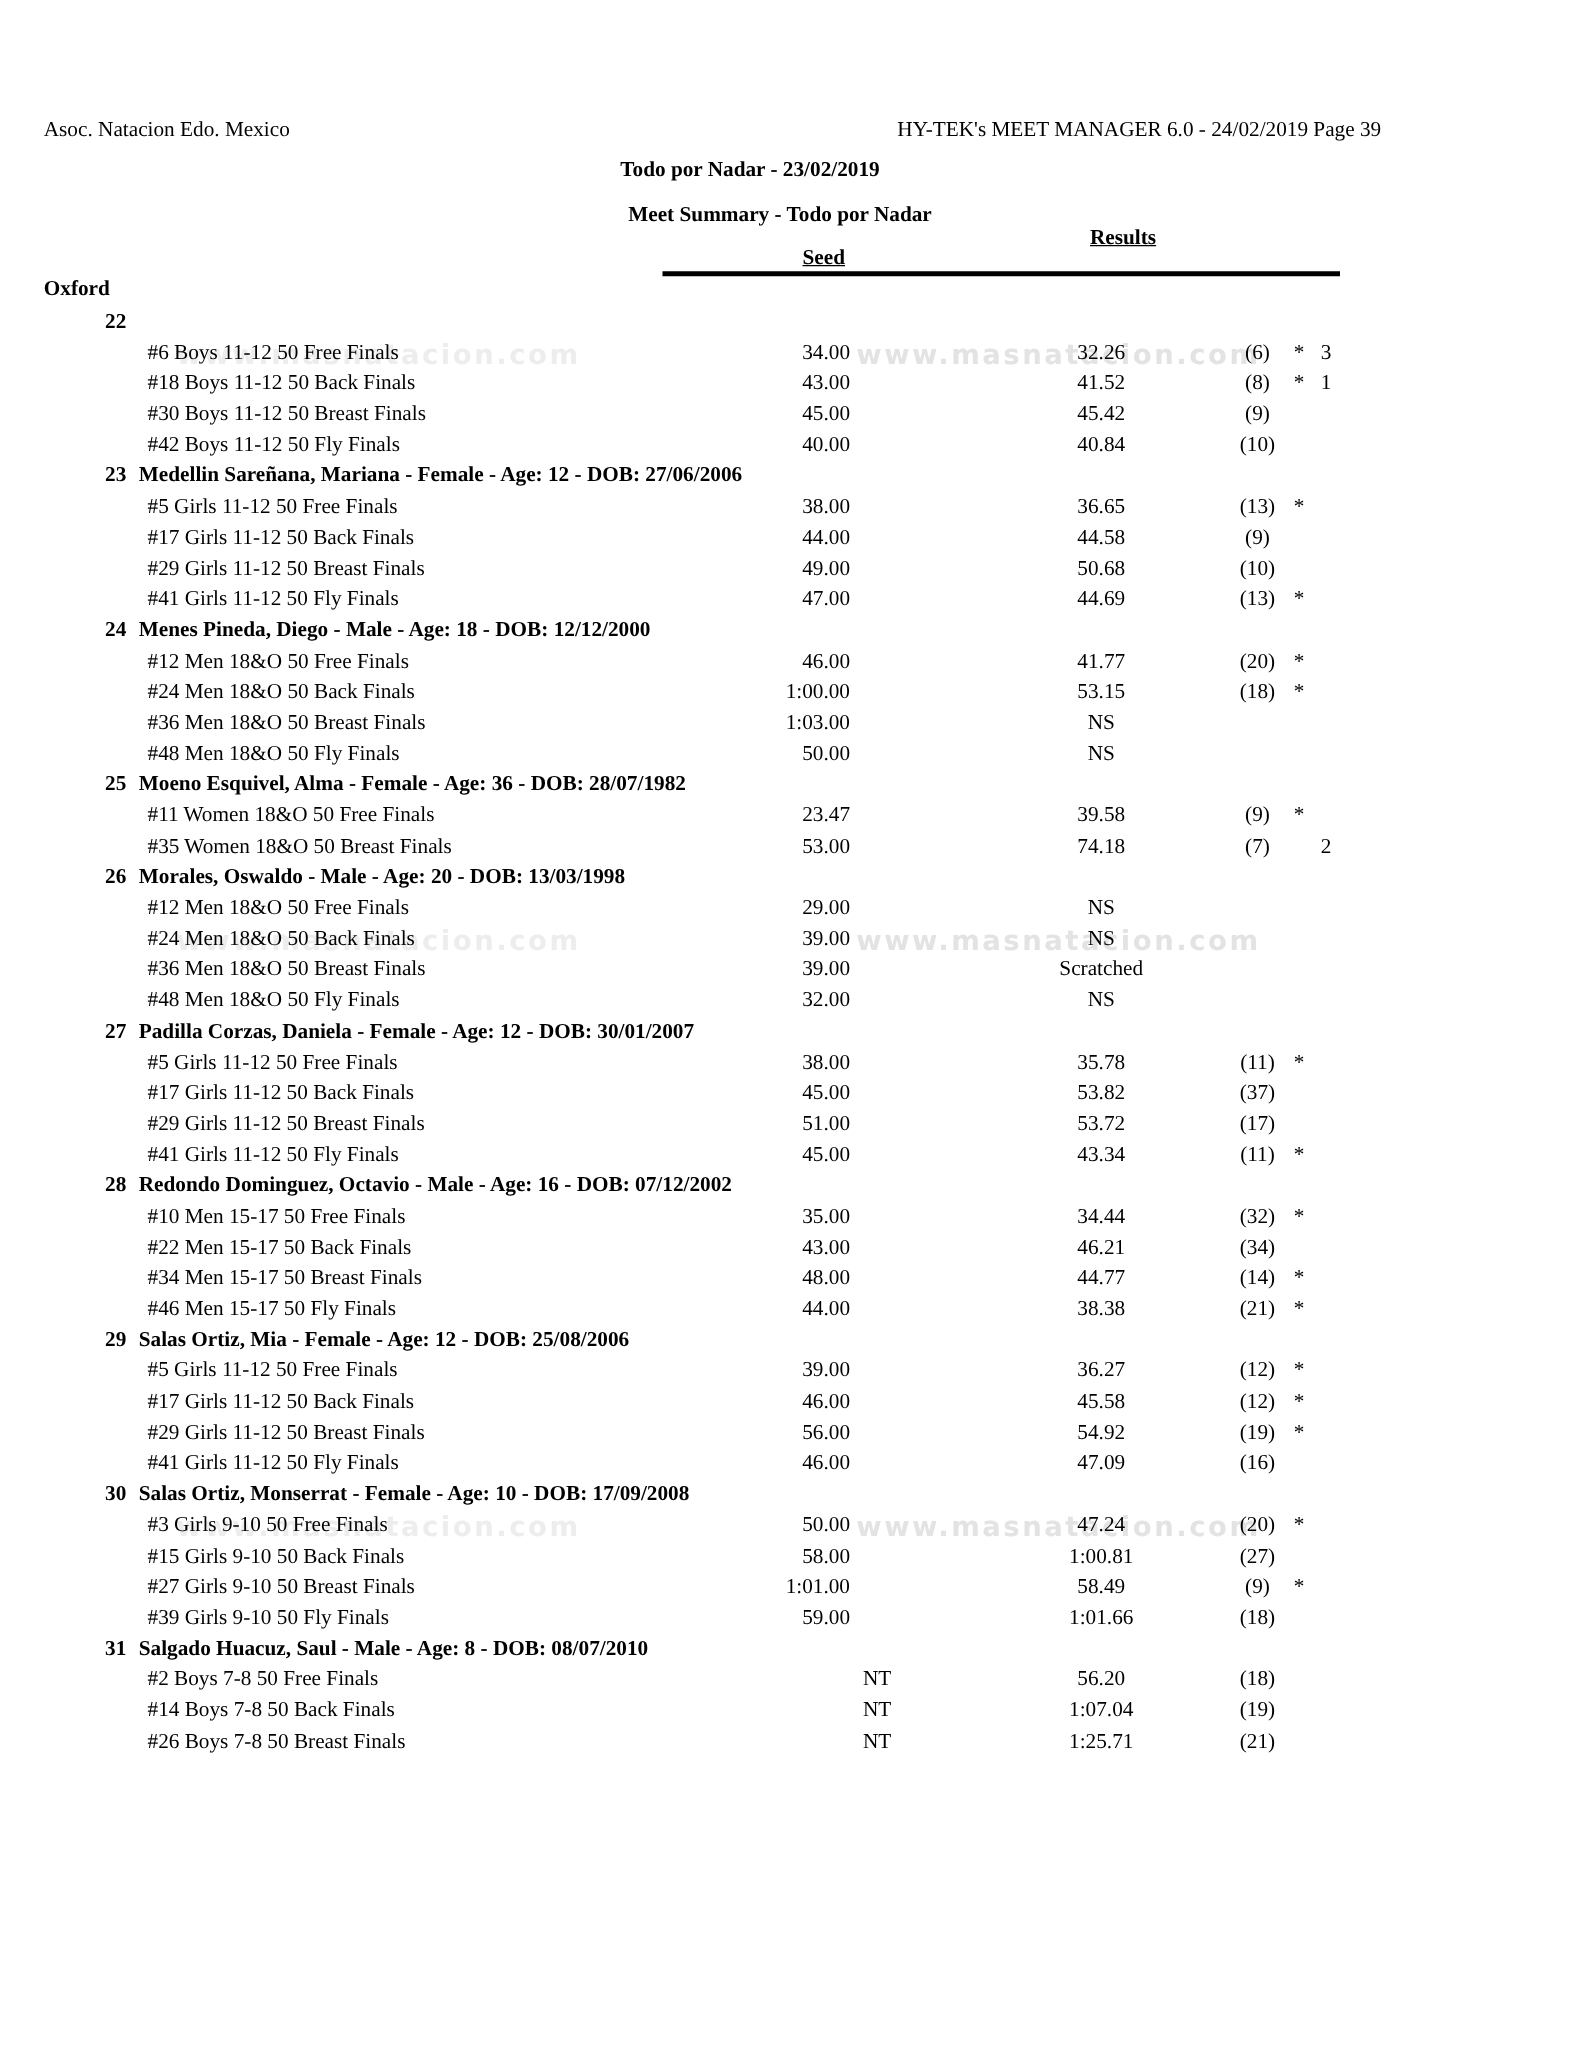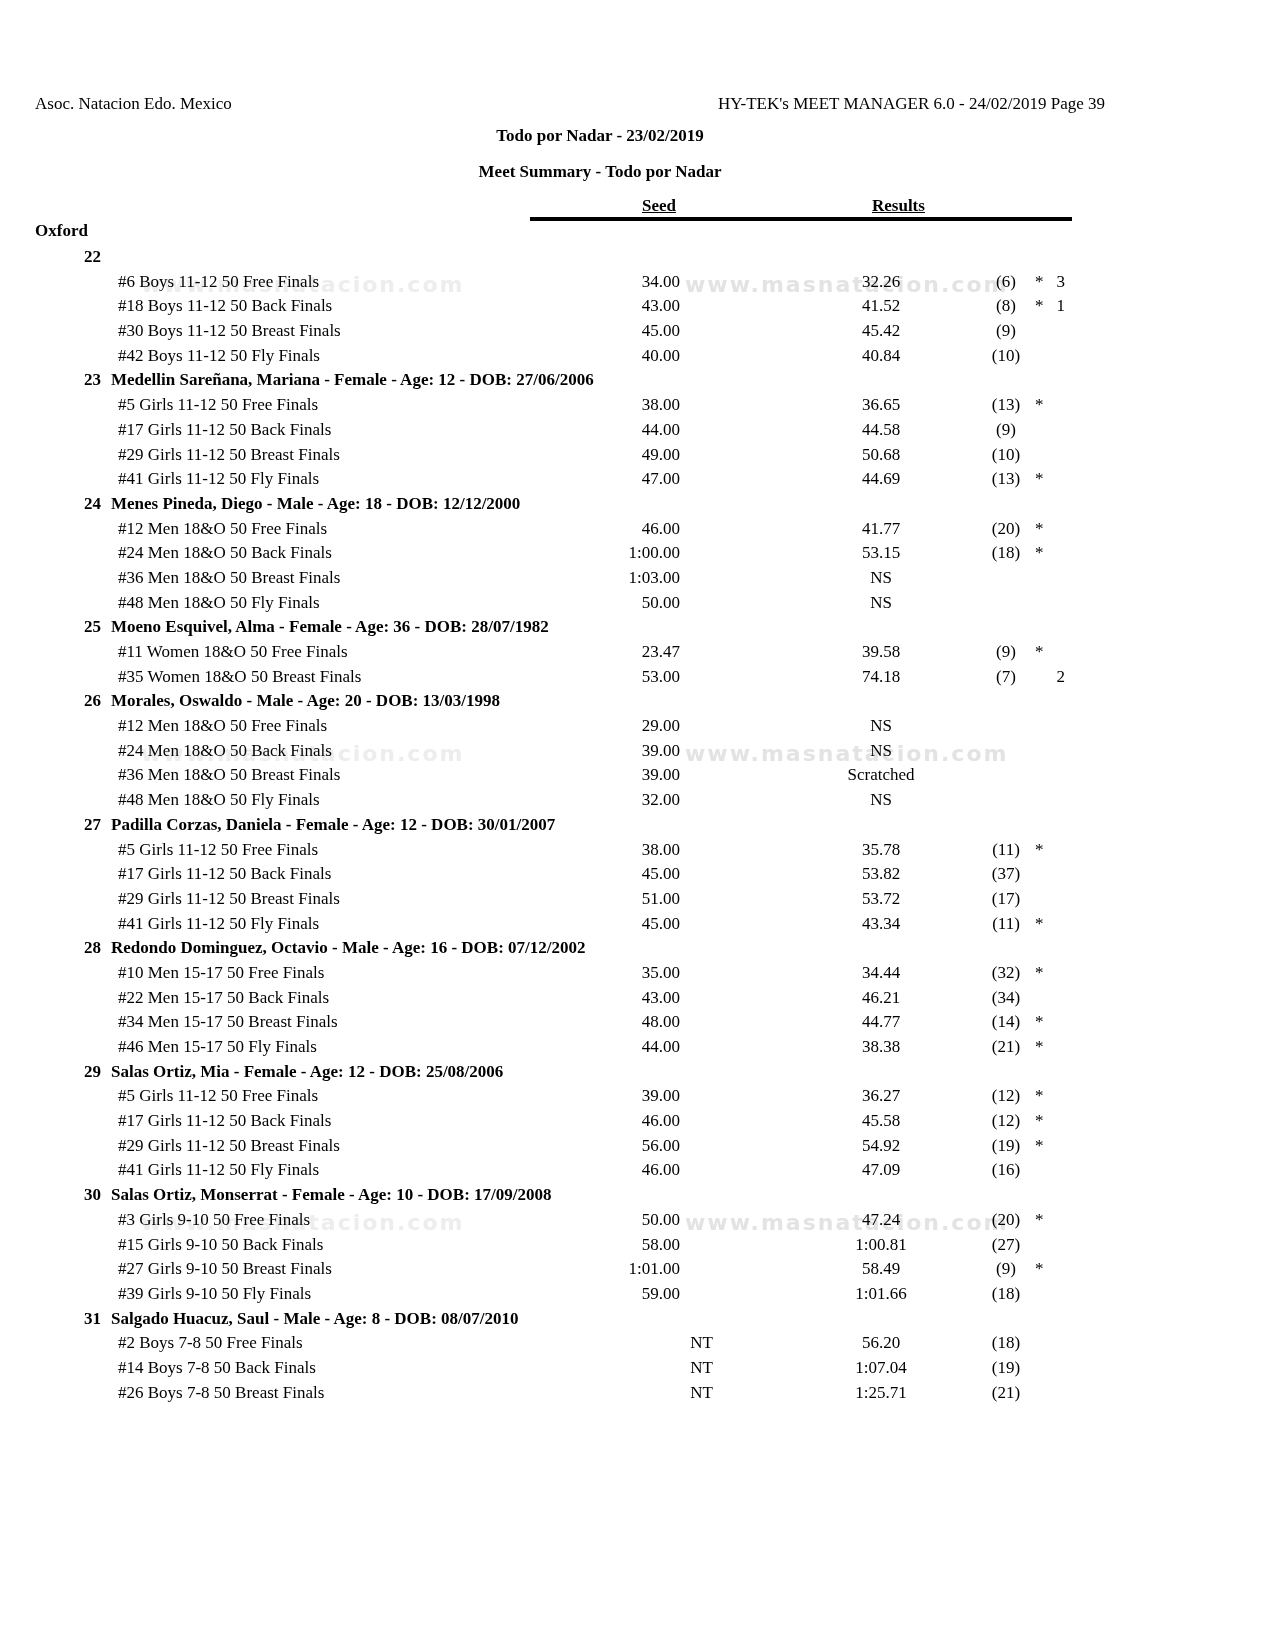--- a/index.html
+++ b/index.html
@@ -3,23 +3,23 @@
 <meta charset="utf-8">
 <style>
   html,body{margin:0;padding:0;background:#fff;}
   .page{
     position:relative;width:1275px;height:1650px;background:#fff;
     font-family:"Liberation Serif","DejaVu Serif",serif;
     font-size:17px;color:#000;overflow:hidden;margin-top:28px;
   }
   .topbar{position:absolute;top:66px;left:35px;width:1070px;display:flex;justify-content:space-between;}
   .title{position:absolute;top:98px;left:0;width:1200px;text-align:center;font-weight:bold;}
-  .subtitle{position:absolute;top:134px;left:0;width:1200px;text-align:center;font-weight:bold;}
+  .subtitle{position:absolute;top:134px;left:0;width:1200px;text-align:center;font-weight:bold;padding-left:24px;}
   .seed-h{position:absolute;top:168px;left:642px;font-weight:bold;text-decoration:underline;}
-  .res-h{position:absolute;top:168px;left:872px;font-weight:bold;text-decoration:underline;}
+  .res-h{position:absolute;top:152px;left:872px;font-weight:bold;text-decoration:underline;}
   .rule{position:absolute;top:189px;left:530px;width:542px;height:4px;background:#000;}
   .team{position:absolute;top:193px;left:35px;font-weight:bold;}
   #rows{position:absolute;top:219px;left:0;width:1275px;padding-left:23px;}
   .row{position:relative;height:24.7px;}
   .row > span{position:absolute;top:0;white-space:nowrap;}
   .num{left:40px;width:38px;text-align:right;font-weight:bold;}
   .name{left:88px;font-weight:bold;}
   .ev{left:95px;}
   .seed{left:520px;width:137px;text-align:right;}
   .seed.nt{transform:translateX(33px);}

